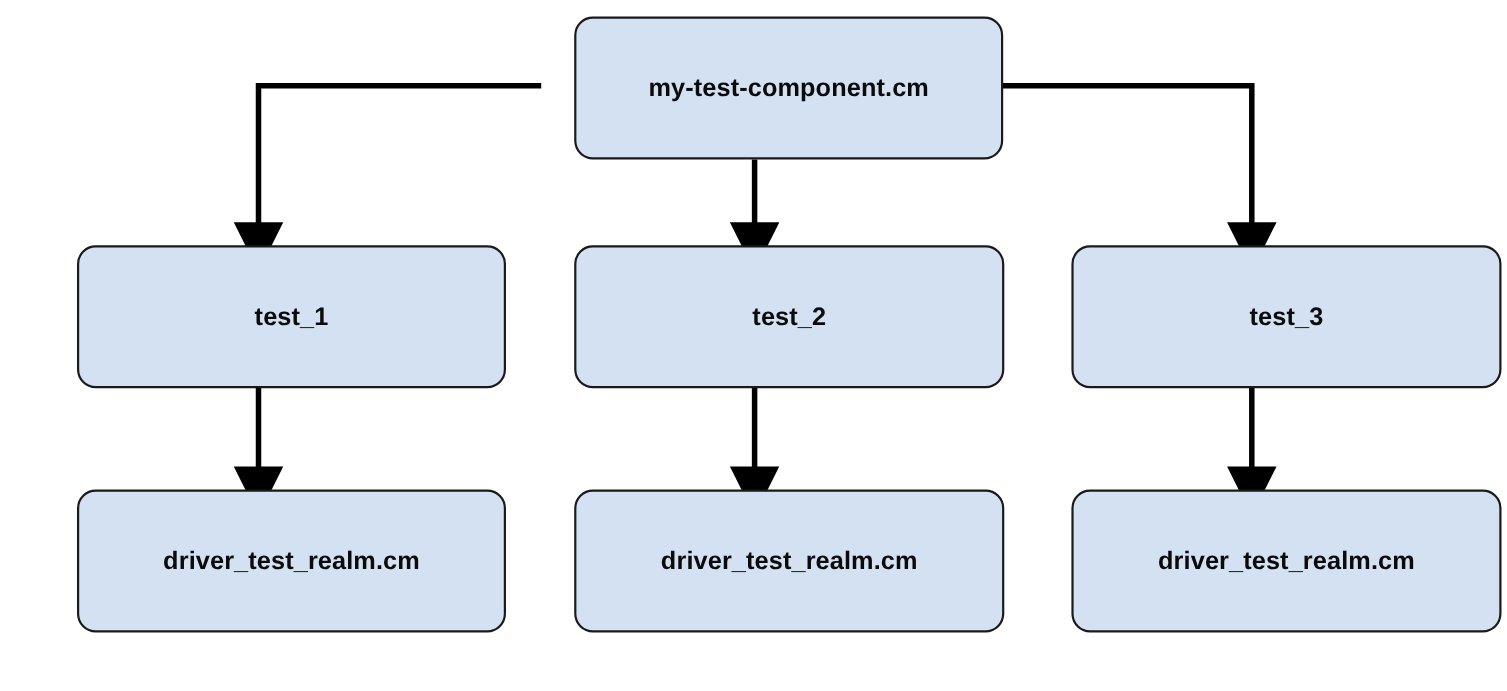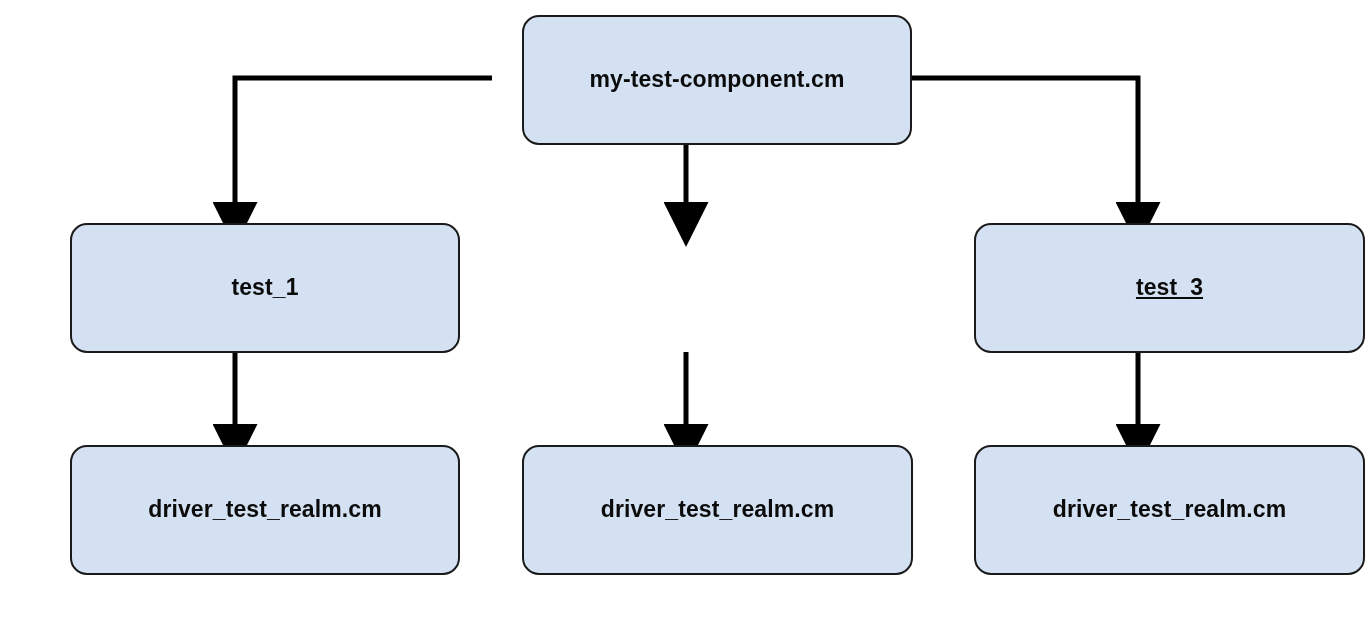--- a/index.html
+++ b/index.html
@@ -50,21 +50,21 @@
   }
   .node-root {
     left: 492px;
     top: 15px;
     width: 390px;
     height: 130px;
     font-size: 23px;
   }
   .node-mid-1 { left: 40px;  top: 223px; width: 390px; height: 130px; font-size: 23px; }
   .node-mid-2 { left: 492px; top: 223px; width: 391px; height: 130px; font-size: 23px; }
-  .node-mid-3 { left: 944px; top: 223px; width: 391px; height: 130px; font-size: 23px; text-decoration: underline; }
+  .node-mid-3 { left: 944px; top: 223px; width: 391px; height: 130px; font-size: 23px; }
   .node-leaf-1 { left: 40px;  top: 445px; width: 390px; height: 130px; font-size: 23px; }
   .node-leaf-2 { left: 492px; top: 445px; width: 391px; height: 130px; font-size: 23px; }
   .node-leaf-3 { left: 944px; top: 445px; width: 391px; height: 130px; font-size: 23px; }
 </style>
 </head>
 <body>
 
 <div id="diagram-canvas">
 
   <svg id="edge-layer" viewBox="0 0 1370 628">
@@ -88,20 +88,23 @@
   </svg>
 
   <div class="node node-root">
     <span class="node-label">my-test-component.cm</span>
   </div>
 
   <div class="node node-mid-1">
     <span class="node-label">test_1</span>
   </div>
 
+  <div class="node node-mid-2">
+    <span class="node-label">test_2</span>
+  </div>
 
   <div class="node node-mid-3">
     <span class="node-label">test_3</span>
   </div>
 
   <div class="node node-leaf-1">
     <span class="node-label">driver_test_realm.cm</span>
   </div>
 
   <div class="node node-leaf-2">

